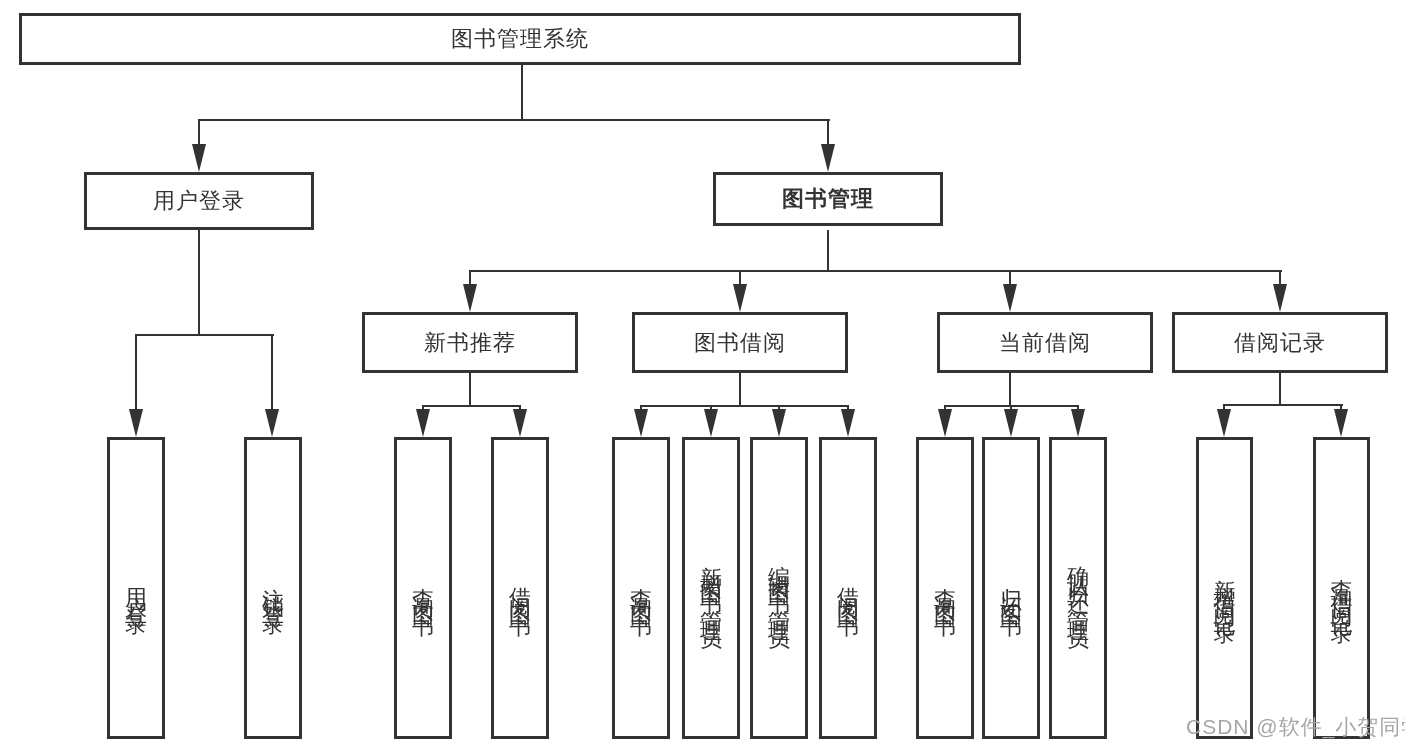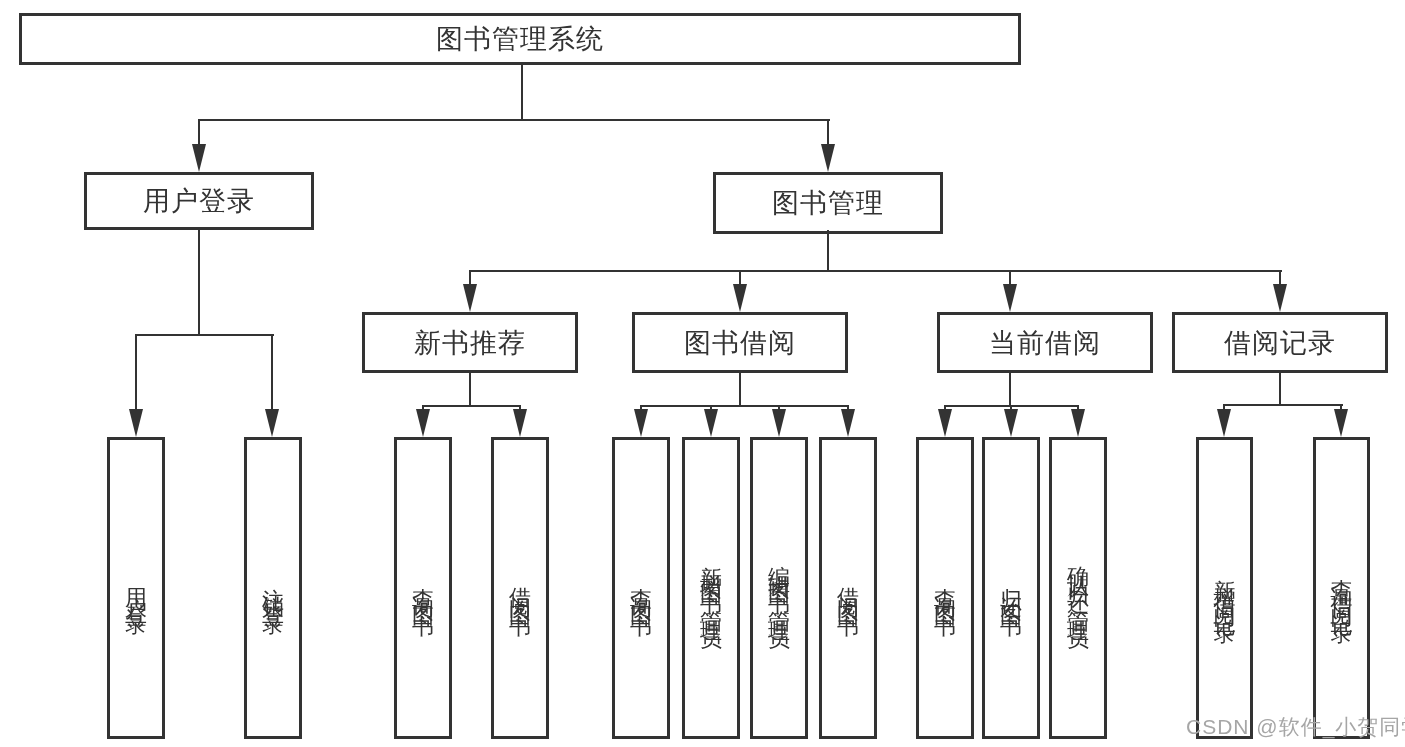--- a/index.html
+++ b/index.html
@@ -14,21 +14,21 @@
     position:absolute;
     box-sizing:border-box;
     border:3px solid #333333;
     background:#ffffff;
     display:flex;
     align-items:center;
     justify-content:center;
     color:#333333;
   }
   .box .hlabel{
-    font-size:27px;
+    font-size:22px;
     letter-spacing:1px;
     white-space:nowrap;
   }
   .box .vlabel{
     writing-mode:vertical-rl;
     text-orientation:mixed;
     font-size:22px;
     line-height:1;
     letter-spacing:9px;
     white-space:nowrap;
@@ -58,21 +58,21 @@
 
 <div id="canvas">
 
   <div class="box" style="left:19px;top:13px;width:1002px;height:52px;">
     <span class="hlabel">图书管理系统</span>
   </div>
 
   <div class="box" style="left:84px;top:172px;width:230px;height:58px;">
     <span class="hlabel">用户登录</span>
   </div>
-  <div class="box" style="left:713px;top:172px;width:230px;height:62px;">
+  <div class="box" style="left:713px;top:172px;width:230px;height:54px;font-weight:bold;">
     <span class="hlabel">图书管理</span>
   </div>
 
   <div class="box" style="left:632px;top:312px;width:216px;height:61px;">
     <span class="hlabel">图书借阅</span>
   </div>
   <div class="box" style="left:362px;top:312px;width:216px;height:61px;">
     <span class="hlabel">新书推荐</span>
   </div>
   <div class="box" style="left:937px;top:312px;width:216px;height:61px;">

